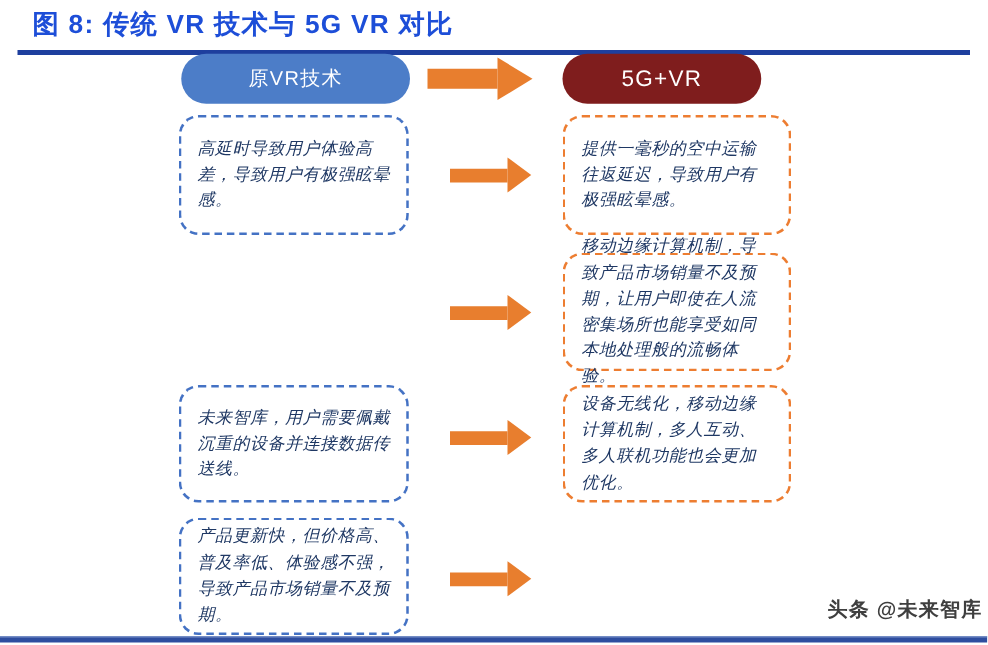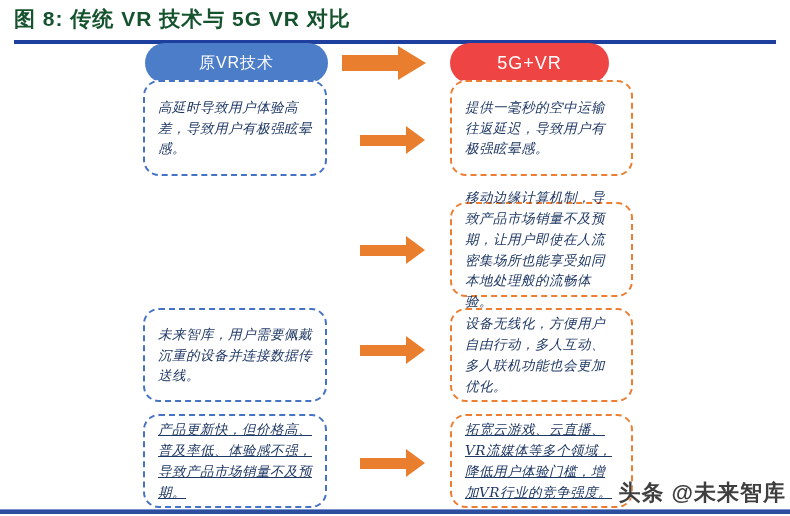--- a/index.html
+++ b/index.html
@@ -7,26 +7,26 @@
   #stage {
     position: relative;
     width: 790px;
     height: 516px;
     background: #ffffff;
     overflow: hidden;
     font-family: "Liberation Sans", sans-serif;
   }
   .fig-title {
     position: absolute;
-    left: 14px;
+    left: 26px;
     top: 5px;
     font-size: 21px;
     font-weight: bold;
     letter-spacing: 1px;
-    color: #14532d;
+    color: #1d4ed8;
     font-family: "Liberation Sans", sans-serif;
   }
   .title-rule {
     position: absolute;
     left: 14px;
     top: 40px;
     width: 762px;
     height: 4px;
     background: #1e3f9e;
   }
@@ -36,21 +36,21 @@
     height: 40px;
     display: flex;
     align-items: center;
     justify-content: center;
     color: #ffffff;
     font-size: 16px;
     letter-spacing: 1px;
     border-radius: 20px;
   }
   .hdr-left  { left: 145px; width: 183px; background: #4c7dc8; }
-  .hdr-right { left: 450px; width: 159px; background: #ef4444; font-size: 18px; }
+  .hdr-right { left: 450px; width: 159px; background: #7f1d1d; font-size: 18px; }
 
   .arrow {
     position: absolute;
     display: flex;
     align-items: center;
   }
   .arrow .body { background: #e87e2e; }
   .arrow .head {
     width: 0; height: 0;
     border-style: solid;
@@ -80,39 +80,39 @@
     padding: 6px 13px;
     color: #1f3864;
     font-family: "DejaVu Serif", serif;
     font-style: italic;
     font-size: 13.5px;
     line-height: 1.55;
     letter-spacing: 0.5px;
   }
   .note-left  { left: 143px; width: 184px; border-color: #4472c4; }
   .note-right { left: 450px; width: 183px; border-color: #ed7d31; }
-  .row1 { top: 80px;  height: 96px; }
+  .row1 { top: 92px;  height: 96px; }
   .row2 { top: 202px; height: 95px; }
   .row3 { top: 308px; height: 94px; }
-  .row4 { top: 414px; height: 94px; text-decoration: underline; }
+  .row4 { top: 414px; height: 94px; }
 
   .bottom-bar {
     position: absolute;
     left: 0;
     top: 509px;
     width: 790px;
     height: 5px;
     background: #2e4d9f;
     border-top: 1px solid #7a92c9;
   }
   .watermark {
     position: absolute;
     right: 4px;
     top: 478px;
-    font-size: 22px;
+    font-size: 16px;
     font-weight: bold;
     color: #3f3f3f;
     letter-spacing: 1px;
     text-shadow: 0 0 2px #ffffff;
     font-family: "Liberation Sans", sans-serif;
   }
 </style>
 </head>
 <body>
 
@@ -150,30 +150,27 @@
   </div>
 
   <div class="note-box note-left row3">
     <span>未来智库，用户需要佩戴沉重的设备并连接数据传送线。</span>
   </div>
   <div class="arrow arrow-row arrow-r3">
     <span class="body"></span>
       <span class="head"></span>
   </div>
   <div class="note-box note-right row3">
-    <span>设备无线化，方便用户自由行动，多人互动、多人联机功能也会更加优化。</span>
+    <span>设备无线化，移动边缘计算机制，多人互动、多人联机功能也会更加优化。</span>
   </div>
 
   <div class="note-box note-left row4">
     <span>产品更新快，但价格高、普及率低、体验感不强，导致产品市场销量不及预期。</span>
   </div>
   <div class="arrow arrow-row arrow-r4">
     <span class="body"></span>
       <span class="head"></span>
   </div>
-  <div class="note-box note-right row4">
-    <span>拓宽云游戏、云直播、VR流媒体等多个领域，降低用户体验门槛，增加VR行业的竞争强度。</span>
-  </div>
 
   <div class="watermark">头条 @未来智库</div>
   <div class="bottom-bar"></div>
 
 </div>
 
 </body></html>

